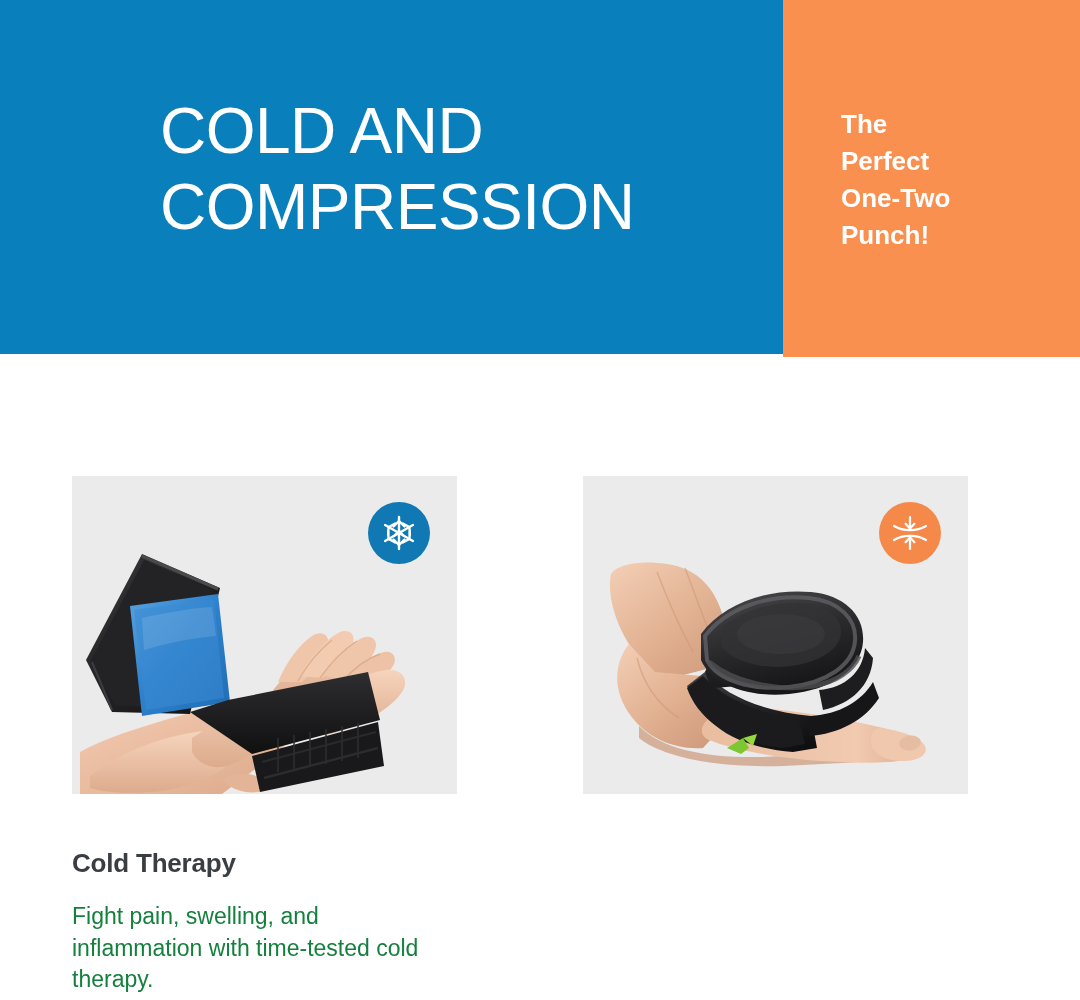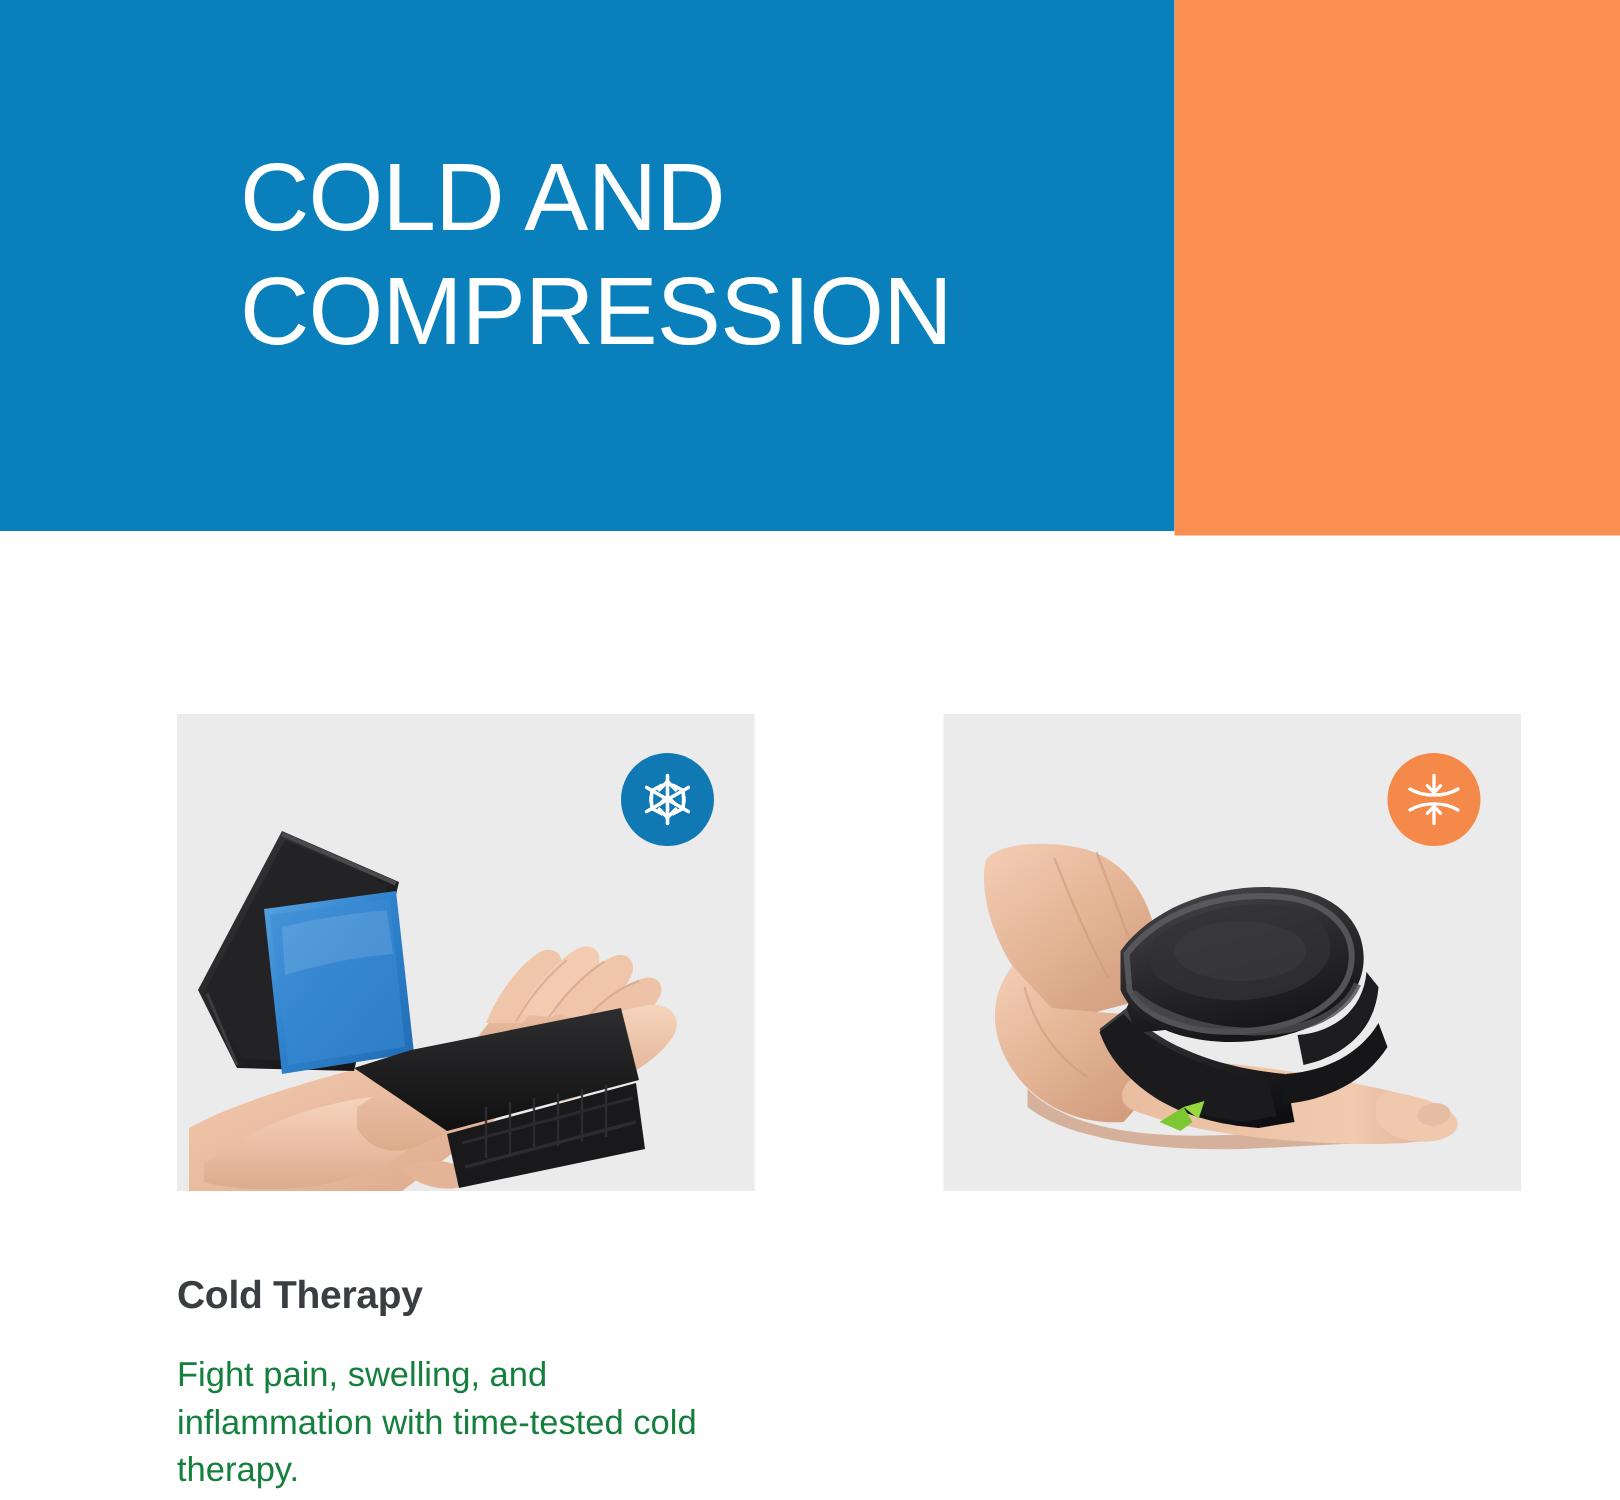--- a/index.html
+++ b/index.html
@@ -75,21 +75,21 @@
   }
 
   
   .features {
     position: absolute;
     left: 0;
     top: 476px;
     width: 1080px;
     display: flex;
     gap: 122px;
-    padding-left: 118px;
+    padding-left: 72px;
   }
 
   .feature {
     width: 389px;
   }
 
   .feature-media {
     position: relative;
     width: 385px;
     height: 318px;
@@ -141,20 +141,24 @@
 <div class="page">
 
   <div class="hero">
 
     <div class="hero-blue"></div>
     <div class="hero-orange"></div>
 
     <h1 class="hero-title">Cold and
 Compression</h1>
 
+    <div class="hero-kicker">The
+Perfect
+One-Two
+Punch!</div>
   </div>
 
   <div class="features">
 
     <div class="feature">
 
       <div class="feature-media">
 
         <svg class="art" viewBox="0 0 385 318" width="385" height="318">
           <rect x="0" y="0" width="385" height="318" fill="#ebebeb"></rect>

